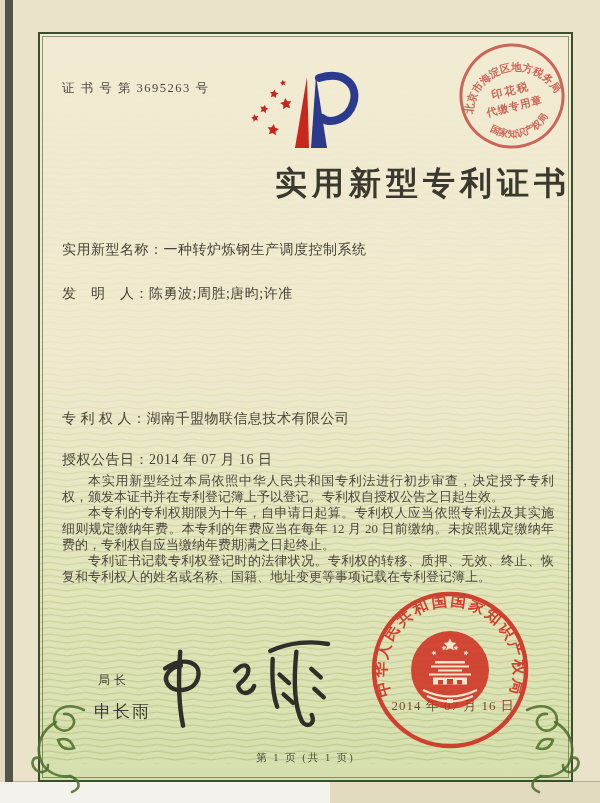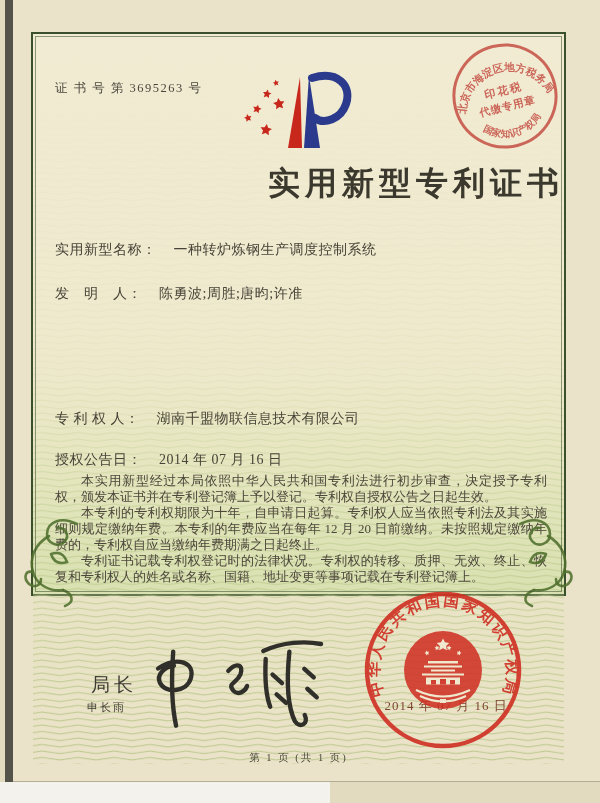--- a/index.html
+++ b/index.html
@@ -17,21 +17,21 @@
     position:relative;
     background:#e3dbc0;
     font-family:"Liberation Serif","DejaVu Serif",serif;
     color:var(--ink);
   }
   .scan-strip{position:absolute;left:5px;top:0;width:8px;height:785px;background:#54534a}
   .scan-bottom-white{position:absolute;left:0;top:782px;width:330px;height:21px;background:#f4f2ec}
   .paper{position:absolute;left:13px;top:0;width:587px;height:782px;background:#ebe3c9;border-bottom:1px solid #b5ad97}
 
   .frame{
-    position:absolute;left:31px;top:32px;width:535px;height:564px;
+    position:absolute;left:38px;top:32px;width:535px;height:750px;
     border:2px solid var(--frame-green);
     background:linear-gradient(180deg,#f1ebd3 0%,#eee9cd 45%,#e2e5ba 74%,#d5dfad 100%);
     text-decoration:underline;
   }
   .frame::before{
     content:"";position:absolute;inset:2px;border:1px solid rgba(58,79,44,.55);pointer-events:none;z-index:5;
   }
   .guilloche{position:absolute;left:0;top:0;z-index:0}
   .wave-line{stroke:var(--guilloche-green);}
 
@@ -44,29 +44,29 @@
   .logo-bowl{stroke:var(--logo-blue);fill:none;stroke-width:8;stroke-linecap:round}
 
   .tax-stamp{position:absolute;left:410px;top:0;transform:rotate(-14deg);opacity:.8;z-index:3}
   .stamp-stroke{stroke:var(--stamp-red)}
   .stamp-fill{fill:var(--stamp-red);font-family:"Liberation Serif",serif;font-weight:bold}
 
   .title{position:absolute;left:0;top:128px;width:100%;text-align:right;
     font-size:32px;font-weight:bold;letter-spacing:5px;color:#3b382e;z-index:2}
 
   .field{position:absolute;left:22px;width:500px;font-size:14px;letter-spacing:.5px;color:#474337;z-index:2;white-space:nowrap}
-  .field .lbl{margin-right:17px}
+  .field .lbl{margin-right:0}
   .f0{top:207px}.f1{top:251px}.f2{top:293px}.f3{top:335px}.f4{top:376px}.f5{top:417px}
 
   .body-text{position:absolute;left:22px;top:439px;width:492px;z-index:2;
     font-size:13px;line-height:16px;color:#4c473b;text-align:justify}
   .body-text p{text-indent:2em}
 
-  .director-title{position:absolute;left:58px;top:638px;font-size:19px;letter-spacing:4px;color:#3e3b32;z-index:2}
-  .director-name{position:absolute;left:54px;top:666px;font-size:11px;letter-spacing:2px;color:#3e3b32;z-index:2}
+  .director-title{position:absolute;left:58px;top:638px;font-size:12px;letter-spacing:4px;color:#3e3b32;z-index:2}
+  .director-name{position:absolute;left:54px;top:666px;font-size:17px;letter-spacing:2px;color:#3e3b32;z-index:2}
 
   .signature{position:absolute;left:112px;top:596px;transform:rotate(-3deg);z-index:3}
   .sig-stroke{stroke:#23221f;stroke-width:4.4;fill:none;stroke-linecap:round;stroke-linejoin:round;opacity:.93}
 
   .seal-date{position:absolute;left:338px;top:663px;width:150px;text-align:center;
     font-size:13px;letter-spacing:1px;color:#7e4630;z-index:2}
   .cnipa-seal{position:absolute;left:325px;top:551px;opacity:.9;z-index:3}
   .seal-stroke{stroke:var(--seal-red)}
   .seal-fill{fill:var(--seal-red)}
   .seal-ring-text{fill:var(--seal-red);font-family:"Liberation Serif",serif;font-weight:bold;letter-spacing:2.5px}

